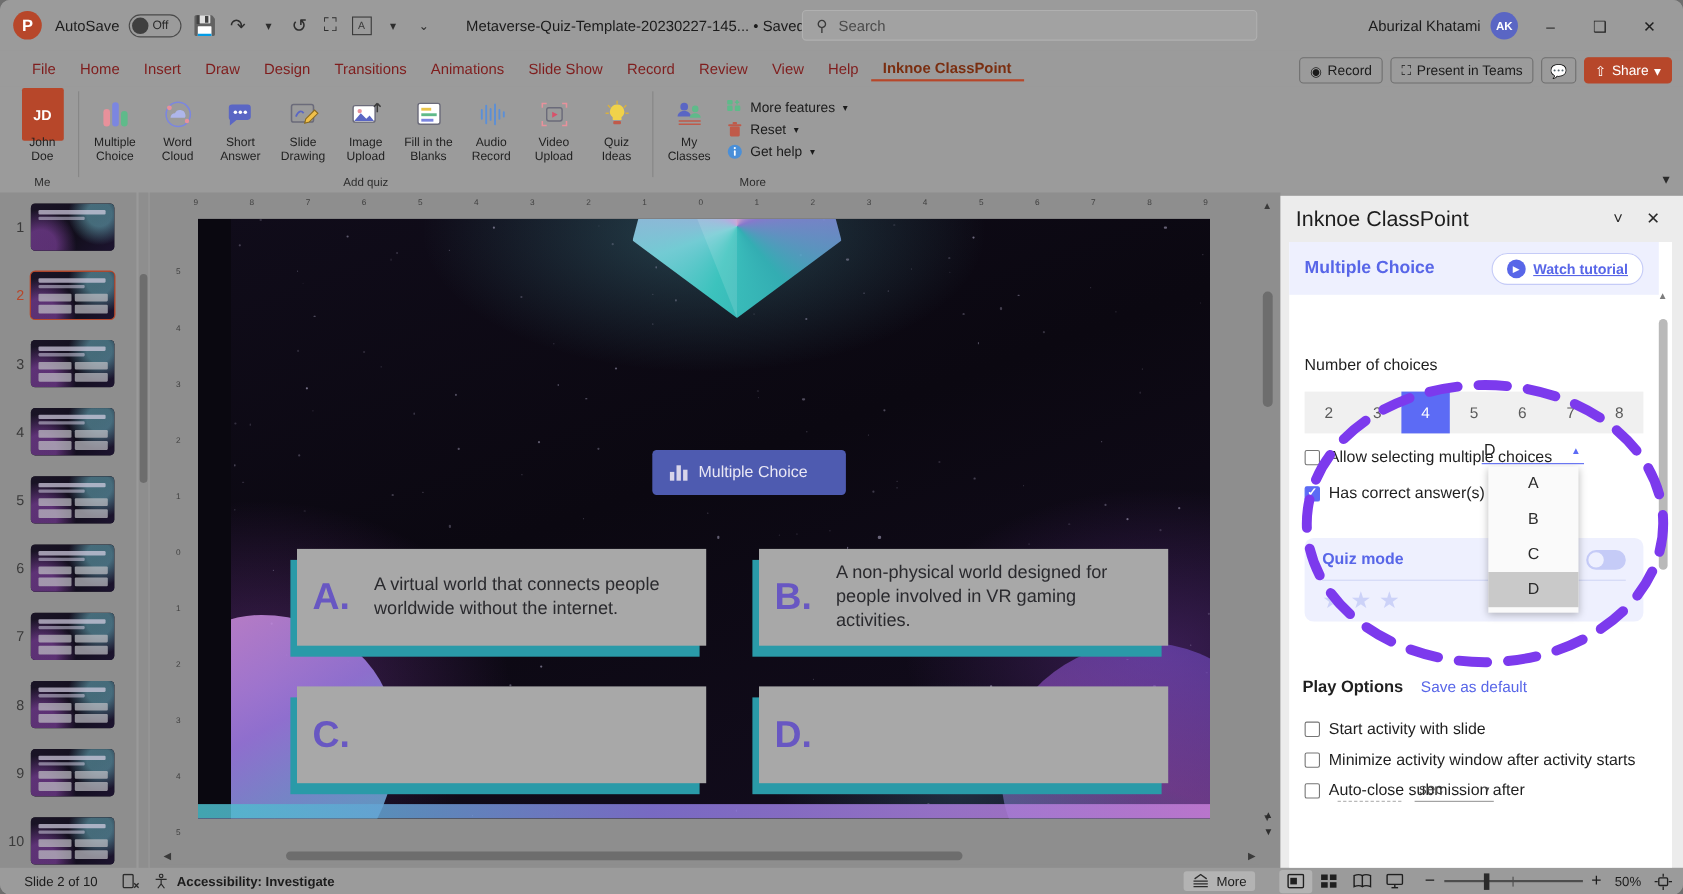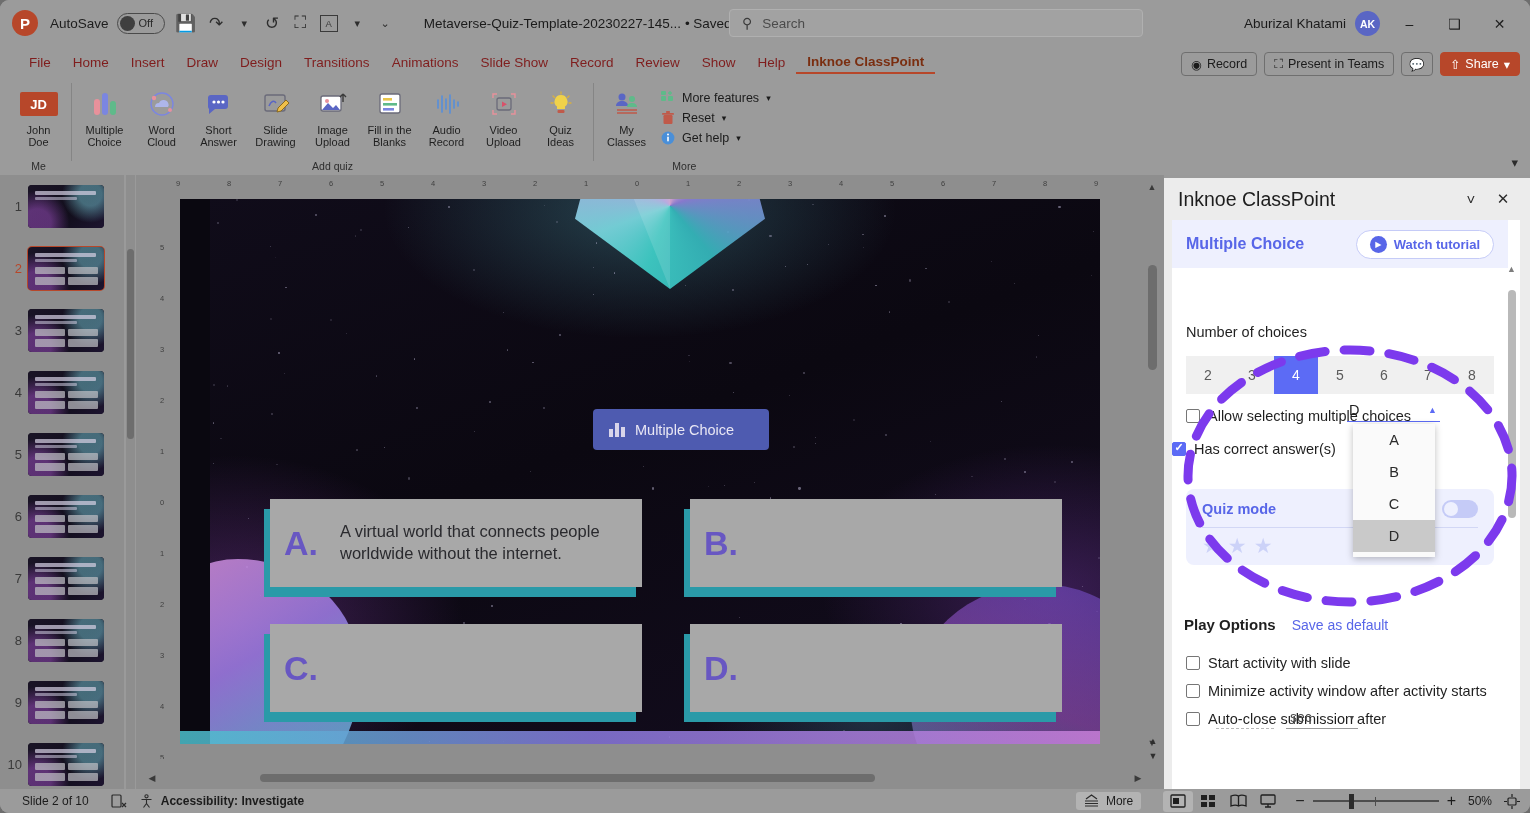--- a/index.html
+++ b/index.html
@@ -111,21 +111,21 @@
   .gsep { width: 1px; height: 78px; background: #858585; margin: 4px 4px 0 4px; }
   .ritem {
     width: 57px; display: flex; flex-direction: column; align-items: center;
     gap: 2px; padding: 2px 0;
   }
   .ritem .glyph { height: 36px; display: flex; align-items: center; justify-content: center; }
   .ritem .lbl {
     font-size: 11px; color: #1f1f1f; text-align: center; line-height: 1.12;
   }
   .jd-tile {
-    width: 38px; height: 24px; background: #b7472a; color: #fff;
+    width: 38px; height: 48px; background: #b7472a; color: #fff;
     display: flex; align-items: center; justify-content: center;
     font-size: 13px; font-weight: bold; border-radius: 2px;
   }
   .more-col { display: flex; flex-direction: column; gap: 6px; padding: 7px 0 0 6px; }
   .more-row {
     display: flex; align-items: center; gap: 7px; font-size: 12.5px; color: #1b1b1b;
   }
   .ribbon-collapse {
     position: absolute; right: 12px; top: 155px; font-size: 13px; color: #2b2b2b;
   }
@@ -332,21 +332,21 @@
   .cp-sub-title { font-size: 16px; font-weight: bold; color: #5866e8; }
   .watch-btn {
     margin-left: auto; height: 29px; border: 1.3px solid #c5cbf7; border-radius: 15px;
     background: #fff; display: flex; align-items: center; gap: 7px; padding: 0 13px;
   }
   .watch-btn .play {
     width: 17px; height: 17px; border-radius: 50%; background: #5866e8;
     display: flex; align-items: center; justify-content: center;
     color: #fff; font-size: 8px;
   }
-  .watch-btn .t { font-size: 13px; font-weight: bold; color: #5866e8; }
+  .watch-btn .t { font-size: 13px; font-weight: bold; color: #5866e8; text-decoration: underline; }
 
   .cp-label {
     position: absolute; font-size: 14.5px; color: #1f1f1f;
   }
   .choicebar {
     position: absolute; left: 14px; top: 136px; width: 308px; height: 38px;
     background: #f0f0f0; display: flex;
   }
   .choicebar .num {
     flex: 1; display: flex; align-items: center; justify-content: center;
@@ -516,21 +516,21 @@
     <div class="tab">File</div>
     <div class="tab">Home</div>
     <div class="tab">Insert</div>
     <div class="tab">Draw</div>
     <div class="tab">Design</div>
     <div class="tab">Transitions</div>
     <div class="tab">Animations</div>
     <div class="tab">Slide Show</div>
     <div class="tab">Record</div>
     <div class="tab">Review</div>
-    <div class="tab">Show</div>
+    <div class="tab">View</div>
     <div class="tab">Help</div>
     <div class="tab active">Inknoe ClassPoint</div>
   </div>
 
   <div class="ribbon-right">
     <div class="rbtn">
       <span>◉</span>
       <span>Record</span>
     </div>
     <div class="rbtn">
@@ -1106,20 +1106,21 @@
         <div class="box">
           <span class="letter">A.</span>
           <span class="ctext">A virtual world that connects people worldwide without the internet.</span>
         </div>
       </div>
 
       <div class="choice" style="left:510px; top:300px">
         <div class="shadow"></div>
         <div class="box">
           <span class="letter">B.</span>
+          <span class="ctext">A non-physical world designed for people involved in VR gaming activities.</span>
         </div>
       </div>
 
       <div class="choice" style="left:90px; top:425px">
         <div class="shadow"></div>
         <div class="box">
           <span class="letter">C.</span>
         </div>
       </div>
 
@@ -1173,21 +1174,21 @@
         <div class="num">6</div>
         <div class="num">7</div>
         <div class="num">8</div>
       </div>
 
       <div class="cp-check-row" style="left:14px; top:188px">
         <span class="chk"></span>
         <span class="t">Allow selecting multiple choices</span>
       </div>
 
-      <div class="cp-check-row" style="left:0; top:221px">
+      <div class="cp-check-row" style="left:14px; top:221px">
         <span class="chk on"></span>
         <span class="t">Has correct answer(s)</span>
       </div>
 
       <div class="quizmode-card">
         <div class="quizmode-top">
           <span class="quizmode-label">Quiz mode</span>
           <span class="toggle"></span>
         </div>
         <div class="qm-divider"></div>

